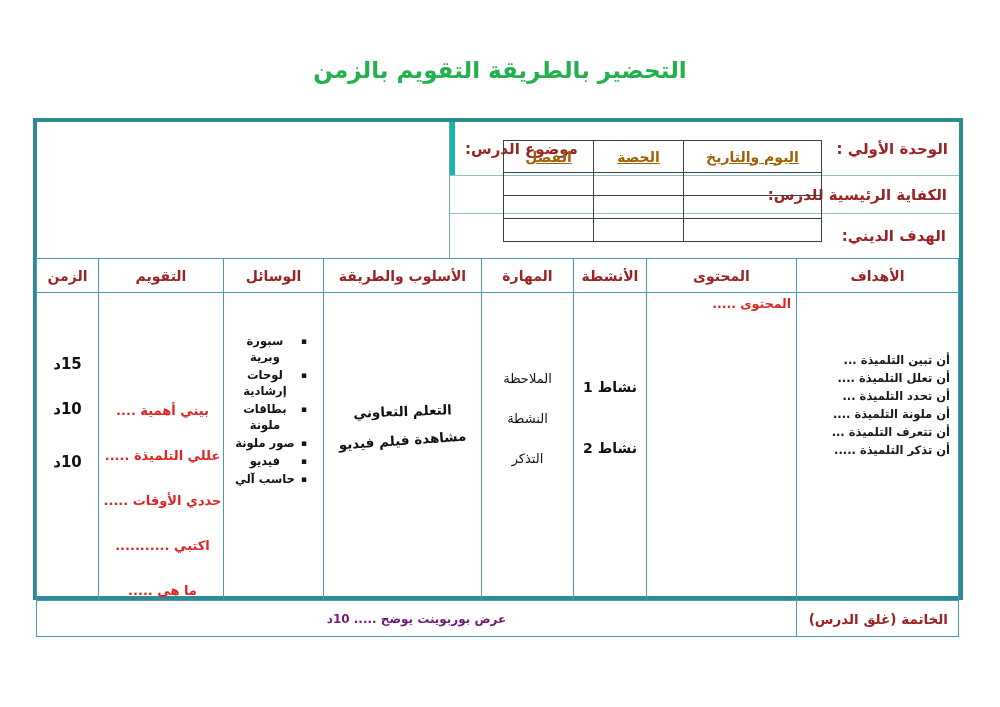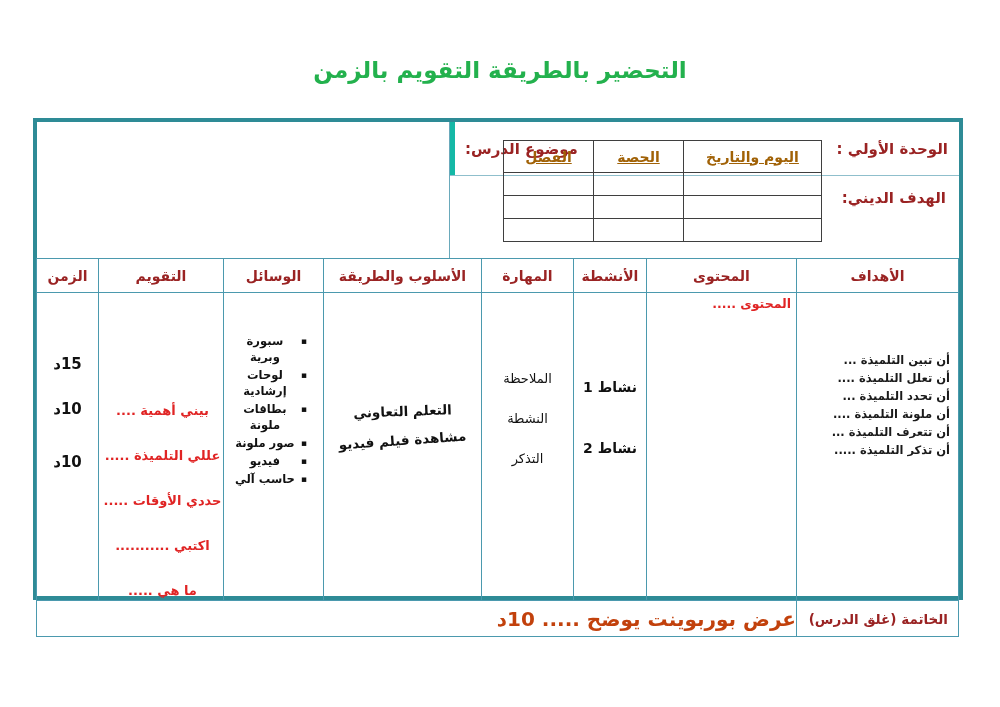--- a/index.html
+++ b/index.html
@@ -100,38 +100,39 @@
   .time li { font-size:15px; font-weight:bold; color:#111; height:20px; }
   .time li:nth-child(2) { margin-top:25px; }
   .time li:nth-child(3) { margin-top:33px; }
 
   .footer-row td { height:36px; }
   .footer-label {
     color:#9a2323; font-weight:bold; font-size:13.5px;
     text-align:right; padding-right:10px; vertical-align:middle;
   }
   .footer-note {
-    color:#c2410c; font-weight:bold; font-size:20px;
-    text-align:right; vertical-align:middle;
+    color:#701a75; font-weight:bold; font-size:12px;
+    text-align:center; vertical-align:middle;
   }
 </style>
 </head>
 <body>
 
 <div class="page">
 
   <h1 class="page-title">التحضير بالطريقة التقويم بالزمن</h1>
 
   <div class="frame">
 
     <div class="info-box">
       <div class="info-row info-row1">
         <div class="cell cell-unit">الوحدة الأولي :</div>
         <div class="cell cell-subject">موضوع الدرس:</div>
       </div>
+      <div class="info-row info-row2">الكفاية الرئيسية للدرس:</div>
       <div class="info-row info-row3">الهدف الديني:</div>
     </div>
 
     <div class="schedule-wrap">
       <table class="schedule-table">
         <colgroup>
           <col style="width:138px">
             <col style="width:90px">
             <col style="width:90px">
         </colgroup>

